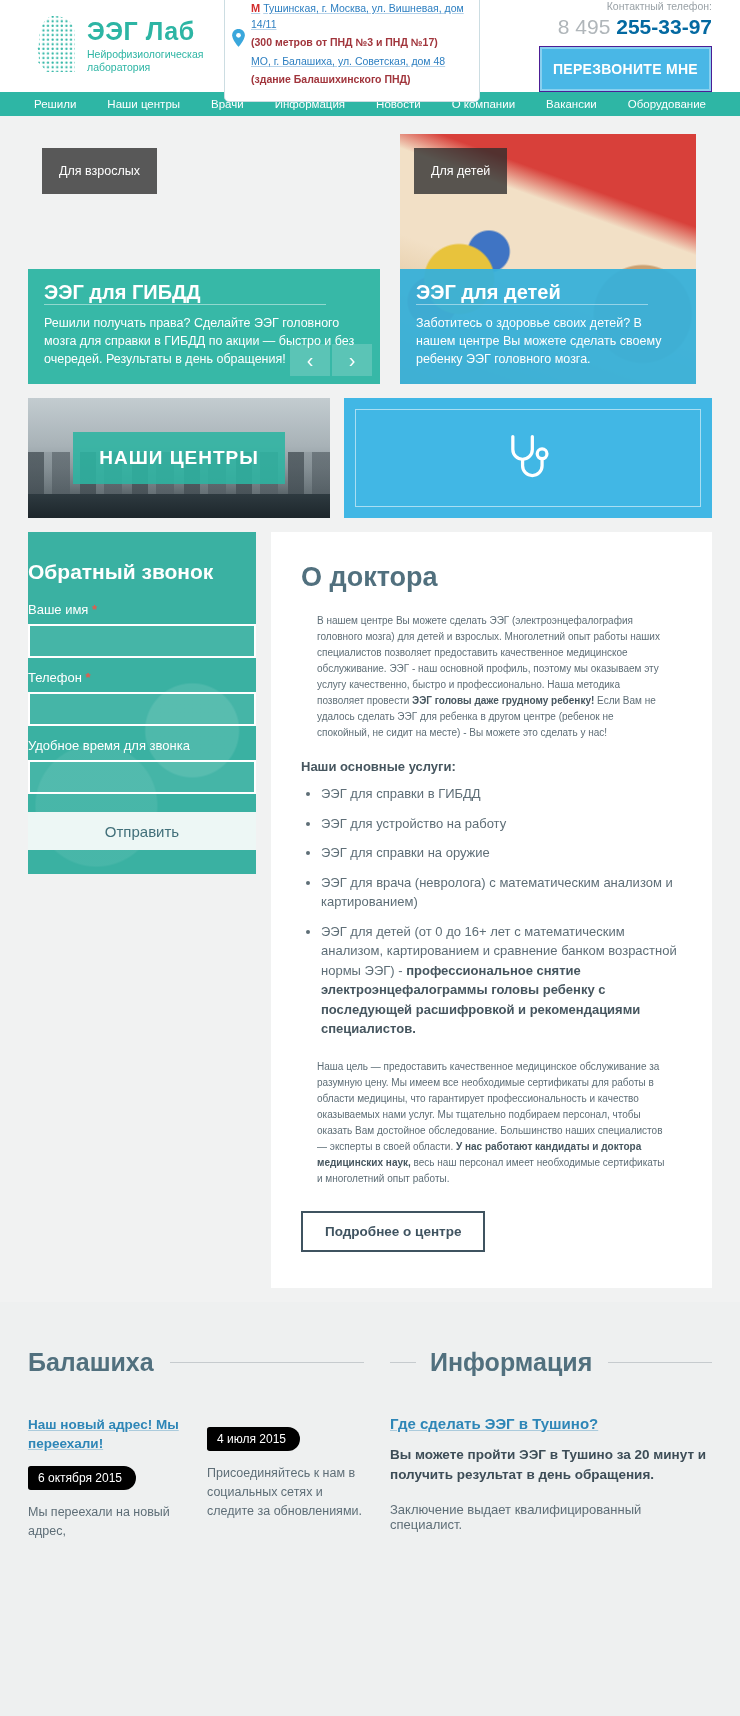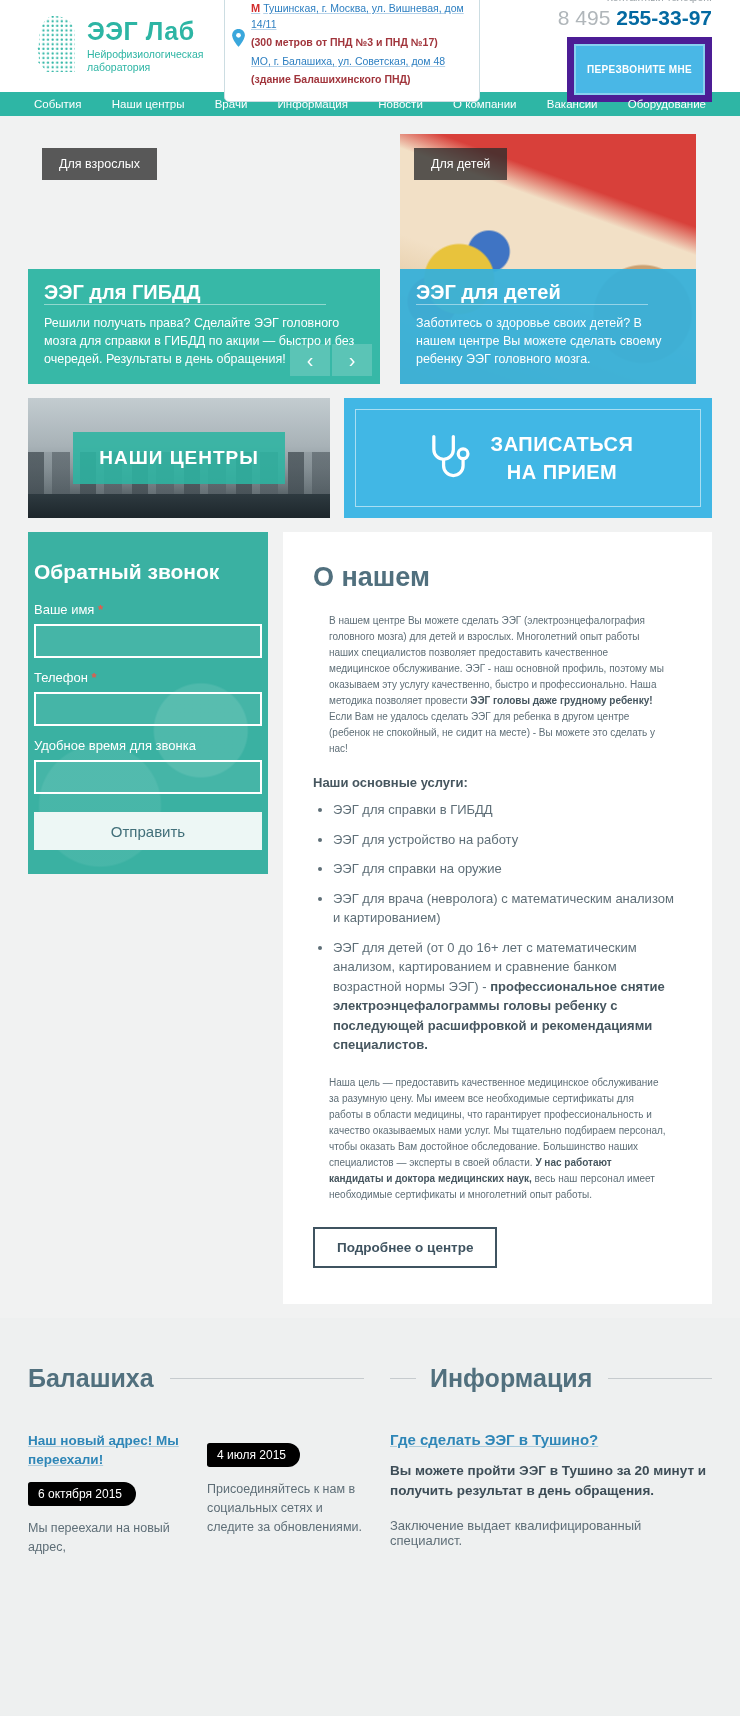--- a/index.html
+++ b/index.html
@@ -17,22 +17,22 @@
             padding:9px 10px 9px 26px;font-size:10.5px;line-height:1.5;}
   .addr-pin{position:absolute;left:7px;top:38px;}
   .addr-blue{color:#2d7fc1;text-decoration:underline;text-decoration-color:rgba(45,127,193,.35);}
   .addr-red{color:#a1353c;font-weight:bold;margin:2px 0 4px;}
   .metro{color:#d22d2d;font-weight:bold;font-size:11px;margin-right:3px;}
   .phone-block{margin-left:auto;text-align:right;}
   .phone-label{color:#9aa2a7;font-size:10.5px;margin-bottom:3px;}
   .phone-num{font-size:21px;margin-bottom:7px;white-space:nowrap;}
   .phone-prefix{color:#b0b6ba;}
   .phone-main{color:#0369a1;font-weight:bold;}
-  .callback-btn{display:inline-block;background:#49b7e6;border:7px solid #4c1d95;box-shadow:inset 0 0 0 2px rgba(255,255,255,.35);
-            color:#fff;font-weight:bold;font-size:10px;padding:20px 13px;cursor:pointer;letter-spacing:.3px;}
+  .callback-btn{display:inline-block;background:#49b7e6;border:1px solid #4c1d95;box-shadow:inset 0 0 0 2px rgba(255,255,255,.35);
+            color:#fff;font-weight:bold;font-size:14px;padding:14px 13px;cursor:pointer;letter-spacing:.3px;}
 
   
   .nav{background:#2eb6a5;display:flex;justify-content:space-between;align-items:center;padding:6px 34px;}
   .nav-item{color:#fff;font-size:11.5px;cursor:pointer;white-space:nowrap;}
 
   
   .hero{display:flex;gap:20px;padding:18px 28px 0;}
   .slide{position:relative;height:250px;overflow:hidden;}
   .slide-adult{width:352px;
     background:
@@ -41,21 +41,21 @@
       radial-gradient(circle at 63% 34%, #e9c2a8 0 34px, transparent 35px),
       radial-gradient(circle at 60% 52%, #8a3c28 0 58px, transparent 60px),
       linear-gradient(115deg,#51636e 0%,#8fa3ad 20%,#ccd7da 38%,#b7c2c4 52%,#a2695० 0,#a56a4e 64%,#86452f 78%,#5d3224 92%,#3c241c 100%);}
   .slide-child{width:296px;
     background:
       radial-gradient(circle at 20% 58%, #e8c33c 0 34px, transparent 36px),
       radial-gradient(circle at 30% 47%, #3f74c4 0 20px, transparent 22px),
       radial-gradient(circle at 11% 67%, #c94a4a 0 24px, transparent 26px),
       radial-gradient(circle at 82% 72%, #caa071 0 48px, transparent 50px),
       linear-gradient(200deg,#d8403a 0 26%,#f2e0c6 34% 58%,#e4caa4 75%,#c8a376 100%); text-decoration: underline;}
-  .slide-badge{position:absolute;top:14px;left:14px;background:rgba(45,45,45,.78);color:#fff;font-size:12.5px;padding:9px 17px;}
+  .slide-badge{position:absolute;top:14px;left:14px;background:rgba(45,45,45,.78);color:#fff;font-size:12.5px;padding:16px 17px;}
   .slide-overlay{position:absolute;left:0;right:0;bottom:0;color:#fff;padding:12px 16px 16px;}
   .overlay-teal{background:rgba(44,180,162,.95);}
   .overlay-blue{background:rgba(55,176,217,.95);}
   .slide-title{font-size:20px;font-weight:bold;margin:0 0 9px;border-bottom:1px solid rgba(255,255,255,.45);padding-bottom:0;width:88%;}
   .slide-text{font-size:12.5px;line-height:1.45;margin:0;}
   .arrows{position:absolute;right:8px;bottom:8px;display:flex;gap:2px;}
   .arrow{width:40px;height:32px;background:rgba(255,255,255,.18);color:#fff;display:flex;align-items:center;justify-content:center;
          font-size:20px;cursor:pointer;}
 
   
@@ -67,21 +67,21 @@
   .water{position:absolute;left:0;right:0;bottom:0;height:24px;background:linear-gradient(180deg,#2e3a40,#1d262b);}
   .centers-label{position:relative;background:rgba(44,180,162,.88);color:#fff;font-weight:bold;font-size:19px;
     letter-spacing:1px;padding:15px 26px;cursor:pointer;}
   .banner-appt{flex:1;height:120px;background:#41b7e5;position:relative;display:flex;align-items:center;justify-content:center;
     gap:16px;color:#fff;cursor:pointer;}
   .banner-appt::after{content:"";position:absolute;inset:11px;border:1px solid rgba(255,255,255,.55);pointer-events:none;}
   .appt-text{font-size:20px;font-weight:bold;line-height:1.4;text-align:center;letter-spacing:.5px;}
 
   
   .content{display:flex;gap:15px;padding:14px 28px 0;align-items:flex-start;}
-  .form-card{width:228px;background:#3ab1a2;padding:22px 6px 24px;color:#fff;position:relative;
+  .form-card{width:228px;background:#3ab1a2;padding:22px 0 24px;color:#fff;position:relative;
     background-image:radial-gradient(circle at 72% 58%, rgba(255,255,255,.10) 0 46px, transparent 48px),
                      radial-gradient(circle at 30% 80%, rgba(255,255,255,.07) 0 60px, transparent 62px);}
   .form-title{font-size:21px;font-weight:bold;margin:6px 0 18px;}
   .form-label{font-size:13px;margin:12px 0 7px;}
   .req{color:#e8594a;font-weight:bold;}
   .form-input{box-sizing:border-box;width:100%;height:34px;border:2px solid #fff;background:rgba(255,255,255,.06);outline:none;
     color:#fff;font-size:14px;padding:0 8px;}
   .submit-btn{box-sizing:border-box;margin-top:18px;width:100%;height:38px;background:#edf7f5;border:none;color:#42707a;
     font-size:15px;cursor:pointer;}
 
@@ -155,21 +155,21 @@
       <div class="phone-label">Контактный телефон:</div>
       <div class="phone-num">
         <span class="phone-prefix">8 495</span>
         <span class="phone-main">255-33-97</span>
       </div>
       <div class="callback-btn">ПЕРЕЗВОНИТЕ МНЕ</div>
     </div>
   </div>
 
   <div class="nav">
-    <span class="nav-item">События</span>
+    <span class="nav-item">Решили</span>
     <span class="nav-item">Наши центры</span>
     <span class="nav-item">Врачи</span>
     <span class="nav-item">Информация</span>
     <span class="nav-item">Новости</span>
     <span class="nav-item">О компании</span>
     <span class="nav-item">Вакансии</span>
     <span class="nav-item">Оборудование</span>
   </div>
 
   <div class="hero">
@@ -200,41 +200,37 @@
       <div class="centers-label">НАШИ ЦЕНТРЫ</div>
     </div>
     <div class="banner-appt">
       <span>
         <svg width="52" height="52" viewBox="0 0 48 48">
           <path d="M10 6 v12 a9 9 0 0 0 18 0 V6" fill="none" stroke="#fff" stroke-width="3" stroke-linecap="round"></path>
           <path d="M19 28 v5 a9 9 0 0 0 18 0 v-6" fill="none" stroke="#fff" stroke-width="3" stroke-linecap="round"></path>
           <circle cx="37" cy="22" r="4.5" fill="none" stroke="#fff" stroke-width="3"></circle>
         </svg>
       </span>
-      <div class="appt-text">
-        <div>ЗАПИСАТЬСЯ</div>
-        <div>НА ПРИЕМ</div>
-      </div>
     </div>
   </div>
 
   <div class="content">
     <div class="form-card">
       <div class="form-title">Обратный звонок</div>
       <div class="form-label"><span>Ваше имя</span> <span class="req">*</span></div>
       <input class="form-input" type="text" style="">
       <div class="form-label"><span>Телефон</span> <span class="req">*</span></div>
       <input class="form-input" type="text" style="">
       <div class="form-label">Удобное время для звонка</div>
       <input class="form-input" type="text" style="">
       <button class="submit-btn">Отправить</button>
     </div>
 
     <div class="about-card">
-      <div class="about-title">О нашем</div>
+      <div class="about-title">О доктора</div>
       <p><span>В нашем центре Вы можете сделать ЭЭГ (электроэнцефалография головного мозга) для детей и взрослых. Многолетний опыт работы наших специалистов позволяет предоставить качественное медицинское обслуживание. ЭЭГ - наш основной профиль, поэтому мы оказываем эту услугу качественно, быстро и профессионально. Наша методика позволяет провести </span><strong>ЭЭГ головы даже грудному ребенку!</strong><span> Если Вам не удалось сделать ЭЭГ для ребенка в другом центре (ребенок не спокойный, не сидит на месте) - Вы можете это сделать у нас!</span></p>
       <div class="services-heading">Наши основные услуги:</div>
       <ul>
         <li><span>ЭЭГ для справки в ГИБДД</span><strong></strong></li>
         <li><span>ЭЭГ для устройство на работу</span><strong></strong></li>
         <li><span>ЭЭГ для справки на оружие</span><strong></strong></li>
         <li><span>ЭЭГ для врача (невролога) с математическим анализом и картированием)</span><strong></strong></li>
         <li><span>ЭЭГ для детей (от 0 до 16+ лет с математическим анализом, картированием и сравнение банком возрастной нормы ЭЭГ) - </span><strong>профессиональное снятие электроэнцефалограммы головы ребенку с последующей расшифровкой и рекомендациями специалистов.</strong></li>
       </ul>
       <p><span>Наша цель — предоставить качественное медицинское обслуживание за разумную цену. Мы имеем все необходимые сертификаты для работы в области медицины, что гарантирует профессиональность и качество оказываемых нами услуг. Мы тщательно подбираем персонал, чтобы оказать Вам достойное обследование. Большинство наших специалистов — эксперты в своей области. </span><strong>У нас работают кандидаты и доктора медицинских наук,</strong><span> весь наш персонал имеет необходимые сертификаты и многолетний опыт работы.</span></p>

